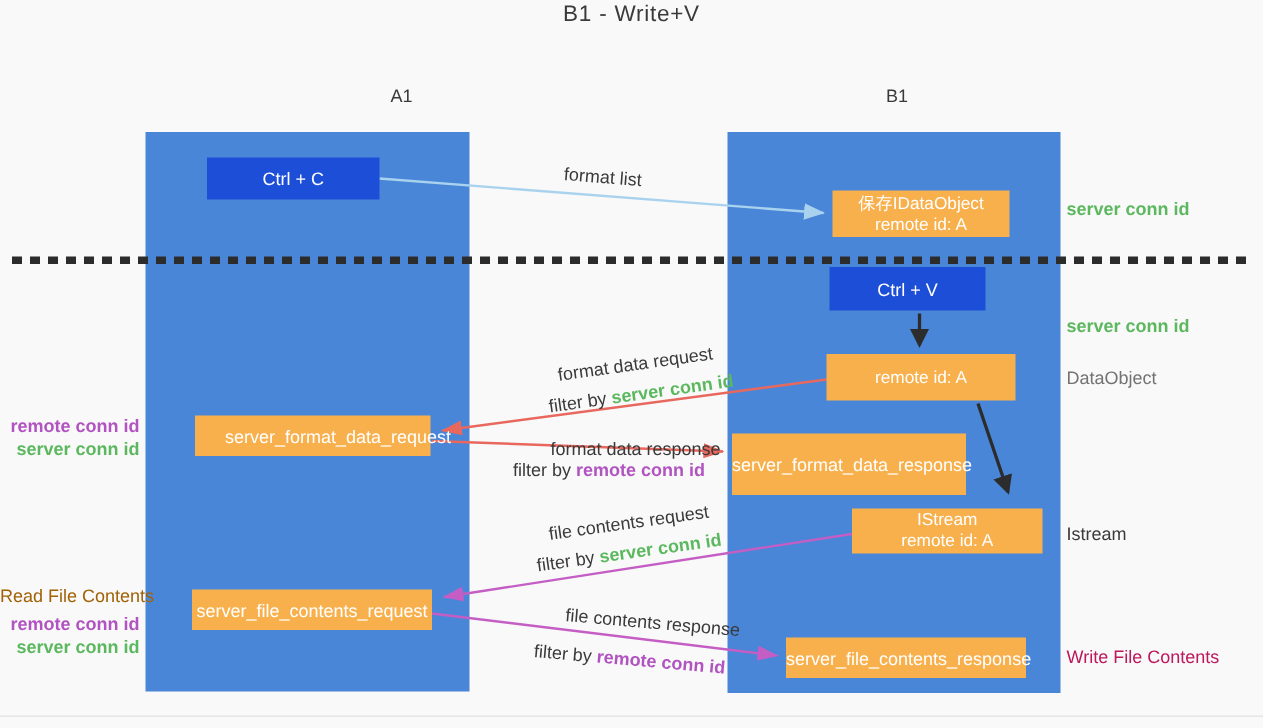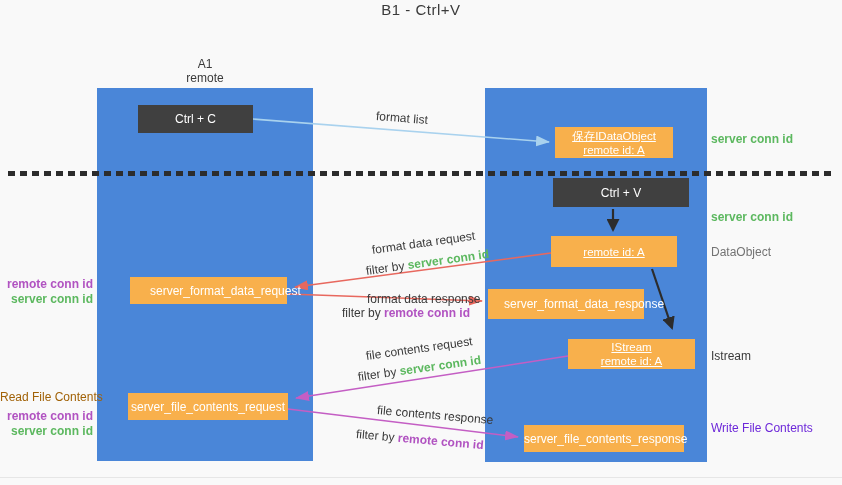--- a/index.html
+++ b/index.html
@@ -6,43 +6,43 @@
   #canvas {
     position:relative; width:842px; height:485px; overflow:hidden;
     background:#f9f9f9;
     font-family:"Liberation Sans", sans-serif;
     color:#3a3a3a;
   }
   .abs { position:absolute; }
 
   .title { left:0; right:0; top:8; text-align:center; font-size:15px; line-height:19px; color:#3a3a3a; letter-spacing:.5px; }
   .head  { width:140px; text-align:center; font-size:12px; line-height:14px; color:#3a3a3a; top:57px; }
-  .head-a { left:135px; }
+  .head-a { left:135px;text-align:right; }
   .head-b { left:528px; }
 
   .lane { background:#4a86d8; top:88px; }
   .lane-a { left:97px;  width:216px; height:373px; }
   .lane-b { left:485px; width:222px; height:374px; }
 
   .dotted {
     left:8px; top:171px; width:828px; height:5px;
     background:repeating-linear-gradient(90deg,#2c2c2c 0 7px,transparent 7px 12px);
   }
 
   .box { box-sizing:border-box; text-align:center; color:#ffffff; display:flex; flex-direction:column; justify-content:center; }
-  .box-green  { background:#404040; font-size:12px; }
+  .box-green  { background:#1d4ed8; font-size:12px; }
   .box-orange { background:#f8b04c; font-size:12px; }
-  .box .l2 { line-height:14px; font-size:11.5px;text-decoration:underline; }
+  .box .l2 { line-height:14px; font-size:11.5px; }
 
   .b-ctrlc { left:138px; top:105px; width:115px; height:28px; }
-  .b-ctrlv { left:553px; top:178px; width:136px; height:29px; }
+  .b-ctrlv { left:553px; top:178px; width:104px; height:29px; }
   .b-save  { left:555px; top:127px; width:118px; height:31px; }
   .b-getdata { left:551px; top:236px; width:126px; height:31px; }
   .b-freq  { left:130px; top:277px; width:157px; height:27px;padding-left:20px; }
-  .b-fresp { left:488px; top:289px; width:156px; height:30px;padding-left:16px; }
+  .b-fresp { left:488px; top:289px; width:156px; height:41px; }
   .b-istream { left:568px; top:339px; width:127px; height:30px; }
   .b-fileq { left:128px; top:393px; width:160px; height:27px; }
   .b-filer { left:524px; top:425px; width:160px; height:27px; }
 
   .elabel { font-size:12px; white-space:nowrap; color:#3a3a3a; }
   .rot-dn { transform:rotate(4.5deg); transform-origin:left center; }
   .rot-up { transform:rotate(-8deg); transform-origin:left center; }
   .rot-dn2 { transform:rotate(5deg); transform-origin:left center; }
   .green-t { color:#5cb85f; font-weight:bold; }
   .purple-t { color:#b153c1; font-weight:bold; }
@@ -56,42 +56,42 @@
   .l-fcreq2 { left:358px; top:370px; }
   .l-fcresp1 { left:377px; top:403px; }
   .l-fcresp2 { left:356px; top:427px; }
 
   .side-r { left:711px; font-size:12px; white-space:nowrap; }
   .side-l { left:0; width:93px; text-align:right; font-size:12px; line-height:15px; white-space:nowrap; }
   .r-conn1 { top:132px; }
   .r-conn2 { top:210px; }
   .r-dataobject { top:245px; color:#737373; }
   .r-istream { top:349px; color:#3a3a3a; }
-  .r-write { top:421px; color:#6d28d9; }
+  .r-write { top:431px; color:#be185d; }
   .l-conns1 { top:277px; }
   .l-read { top:390px; color:#a16207; }
   .l-conns2 { top:409px; }
 
   svg.arrows { left:0; top:0; width:842px; height:485px; pointer-events:none; }
   .bottom-line { left:0; top:477px; width:842px; height:1px; background:#e6e6e6; }
 </style>
 </head>
 <body>
 
 <div id="canvas">
 
   <div class="abs title">
-    <div>B1 - Ctrl+V</div>
+    <div>B1 - Write+V</div>
   </div>
 
   <div class="abs head head-a">
     <div>A1</div>
-    <div>remote</div>
   </div>
   <div class="abs head head-b">
+    <div>B1</div>
   </div>
 
   <div class="abs lane lane-a"></div>
   <div class="abs lane lane-b"></div>
 
   <div class="abs dotted"></div>
 
   <svg class="abs arrows" viewBox="0 0 842 485">
     <defs>
       <marker id="m-blue" markerUnits="userSpaceOnUse" markerWidth="15" markerHeight="11" refX="13" refY="5.5" orient="auto">

